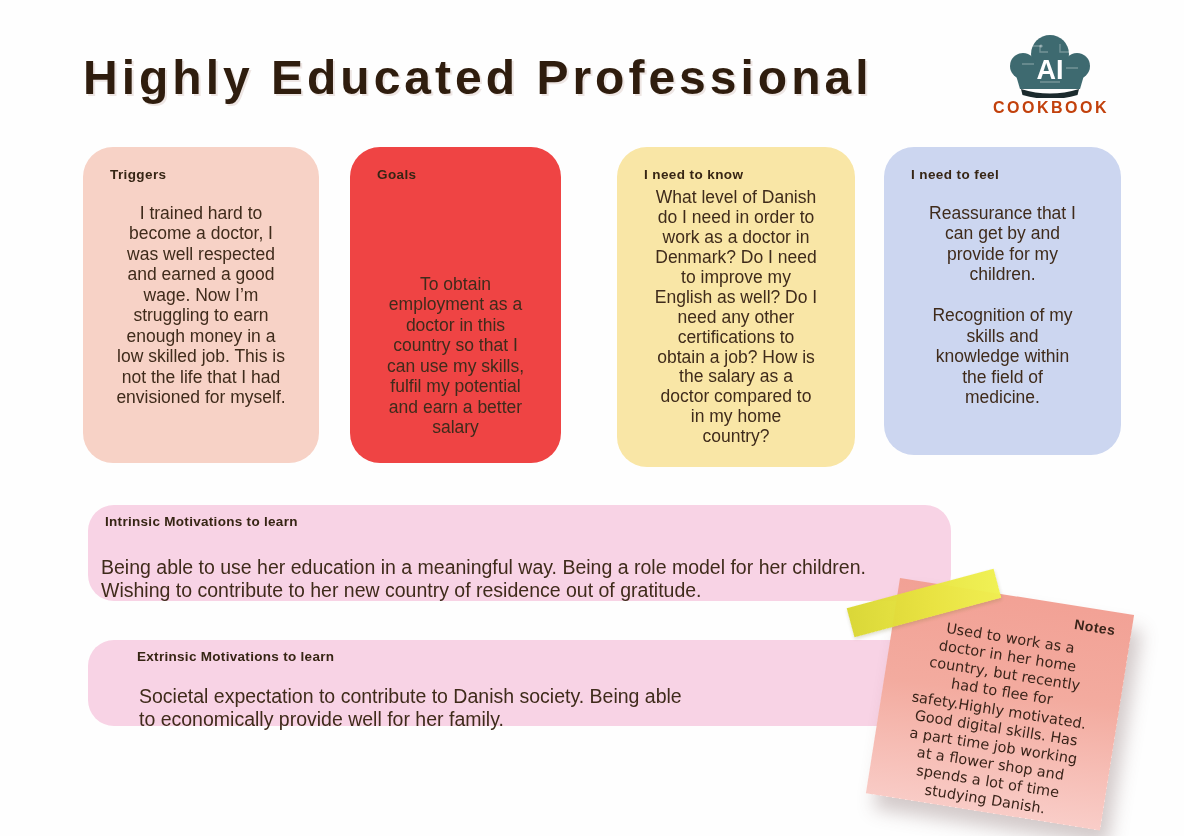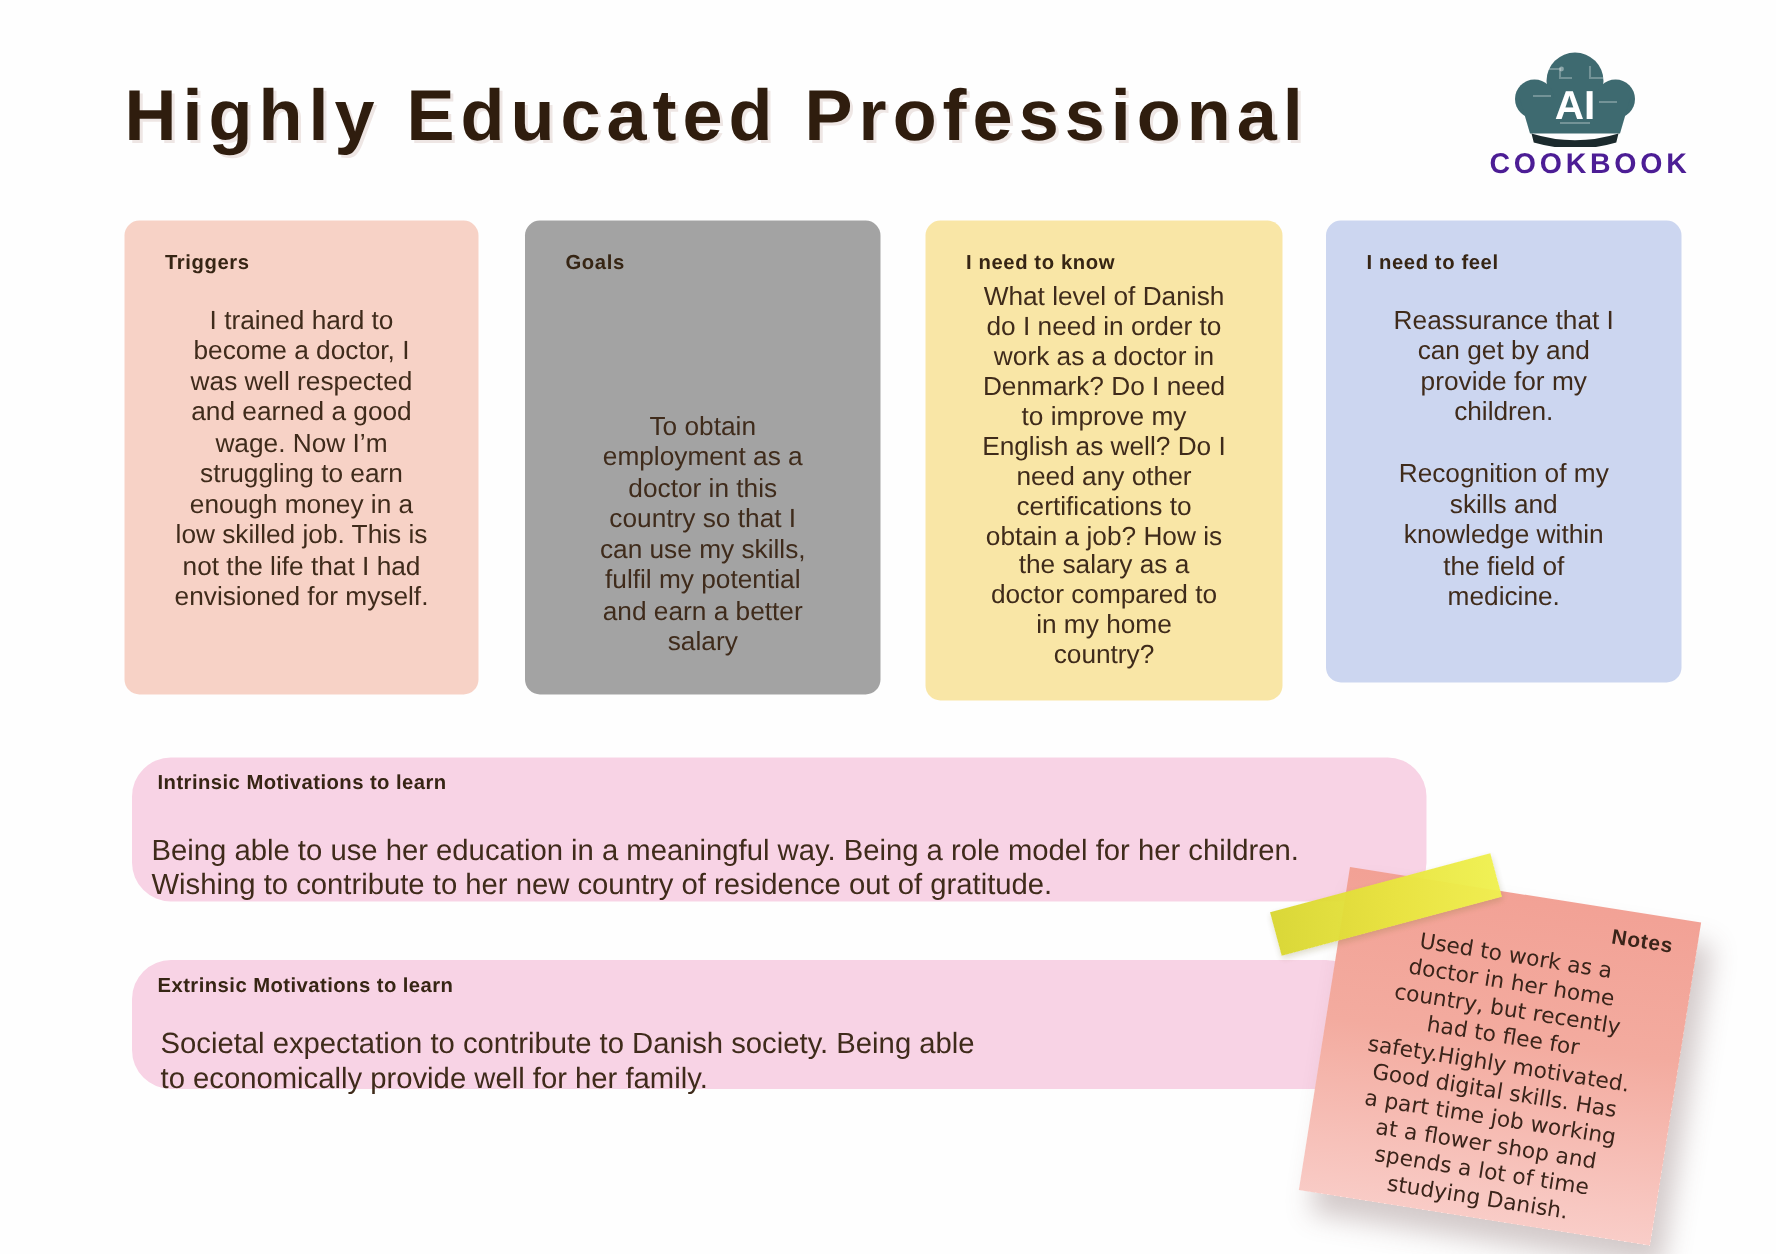--- a/index.html
+++ b/index.html
@@ -13,45 +13,45 @@
   .title{
     position:absolute;left:83px;top:52px;margin:0;
     font-size:48px;line-height:1.1;font-weight:bold;letter-spacing:4px;
     color:#2f1d0e;
     text-shadow:2px 2px 0 rgba(190,160,150,.25);
   }
   
   .logo{position:absolute;left:993px;top:34px;width:114px;text-align:right;}
   .logo svg{display:block;margin:0 auto;}
   .wordmark{
-    font-size:19px;font-weight:bold;letter-spacing:2.5px;
-    color:#4c1d95;margin-top:1px;
+    font-size:16px;font-weight:bold;letter-spacing:2.5px;
+    color:#c2410c;margin-top:1px;
   }
   
-  .card{position:absolute;top:147px;border-radius:10px;color:#3f2b1b;}
+  .card{position:absolute;top:147px;border-radius:30px;color:#3f2b1b;}
   .card-0{left:83px;width:236px;height:316px;background:#f7d2c6;}
-  .card-1{left:350px;width:237px;height:316px;background:#a3a3a3;}
+  .card-1{left:350px;width:211px;height:316px;background:#ef4444;}
   .card-2{left:617px;width:238px;height:320px;background:#f9e6a6;}
   .card-3{left:884px;width:237px;height:308px;background:#ccd6f0;}
   .card h2{
     margin:0;padding:20px 0 0 27px;
     font-size:13.5px;letter-spacing:.4px;color:#362514;
   }
   .card .body{
     margin:0 4px;text-align:center;white-space:pre-line;
     font-size:17.5px;line-height:1.17;
   }
   .card-0 .body{margin-top:21px;}
   .card-1 .body{margin-top:92px;}
   .card-2 .body{margin-top:6px;line-height:1.14;}
   .card-3 .body{margin-top:21px;}
   
   .banner{position:absolute;left:88px;background:#f8d3e5;border-radius:26px;color:#3f2b1b;}
   .banner-0{top:505px;width:863px;height:96px;}
-  .banner-1{top:640px;width:822px;height:86px;}
+  .banner-1{top:640px;width:822px;height:86px;padding-left:32px;}
   .banner h2{margin:0;padding:9px 0 0 17px;font-size:13.5px;letter-spacing:.3px;color:#362514;}
   .banner .body{white-space:pre-line;font-size:19.5px;line-height:1.22;}
   .banner-0 .body{padding:7px 0 0 13px;}
   .banner-1 .body{padding:1px 0 0 19px;}
   
   .note{
     position:absolute;left:900px;top:578px;width:237px;height:218px;
     background:linear-gradient(178deg,#f2a195 0%,#f3ab9f 45%,#f9cdc8 100%);
     transform:rotate(9deg);transform-origin:top left;
     box-shadow:10px 14px 18px rgba(100,70,70,.28);

